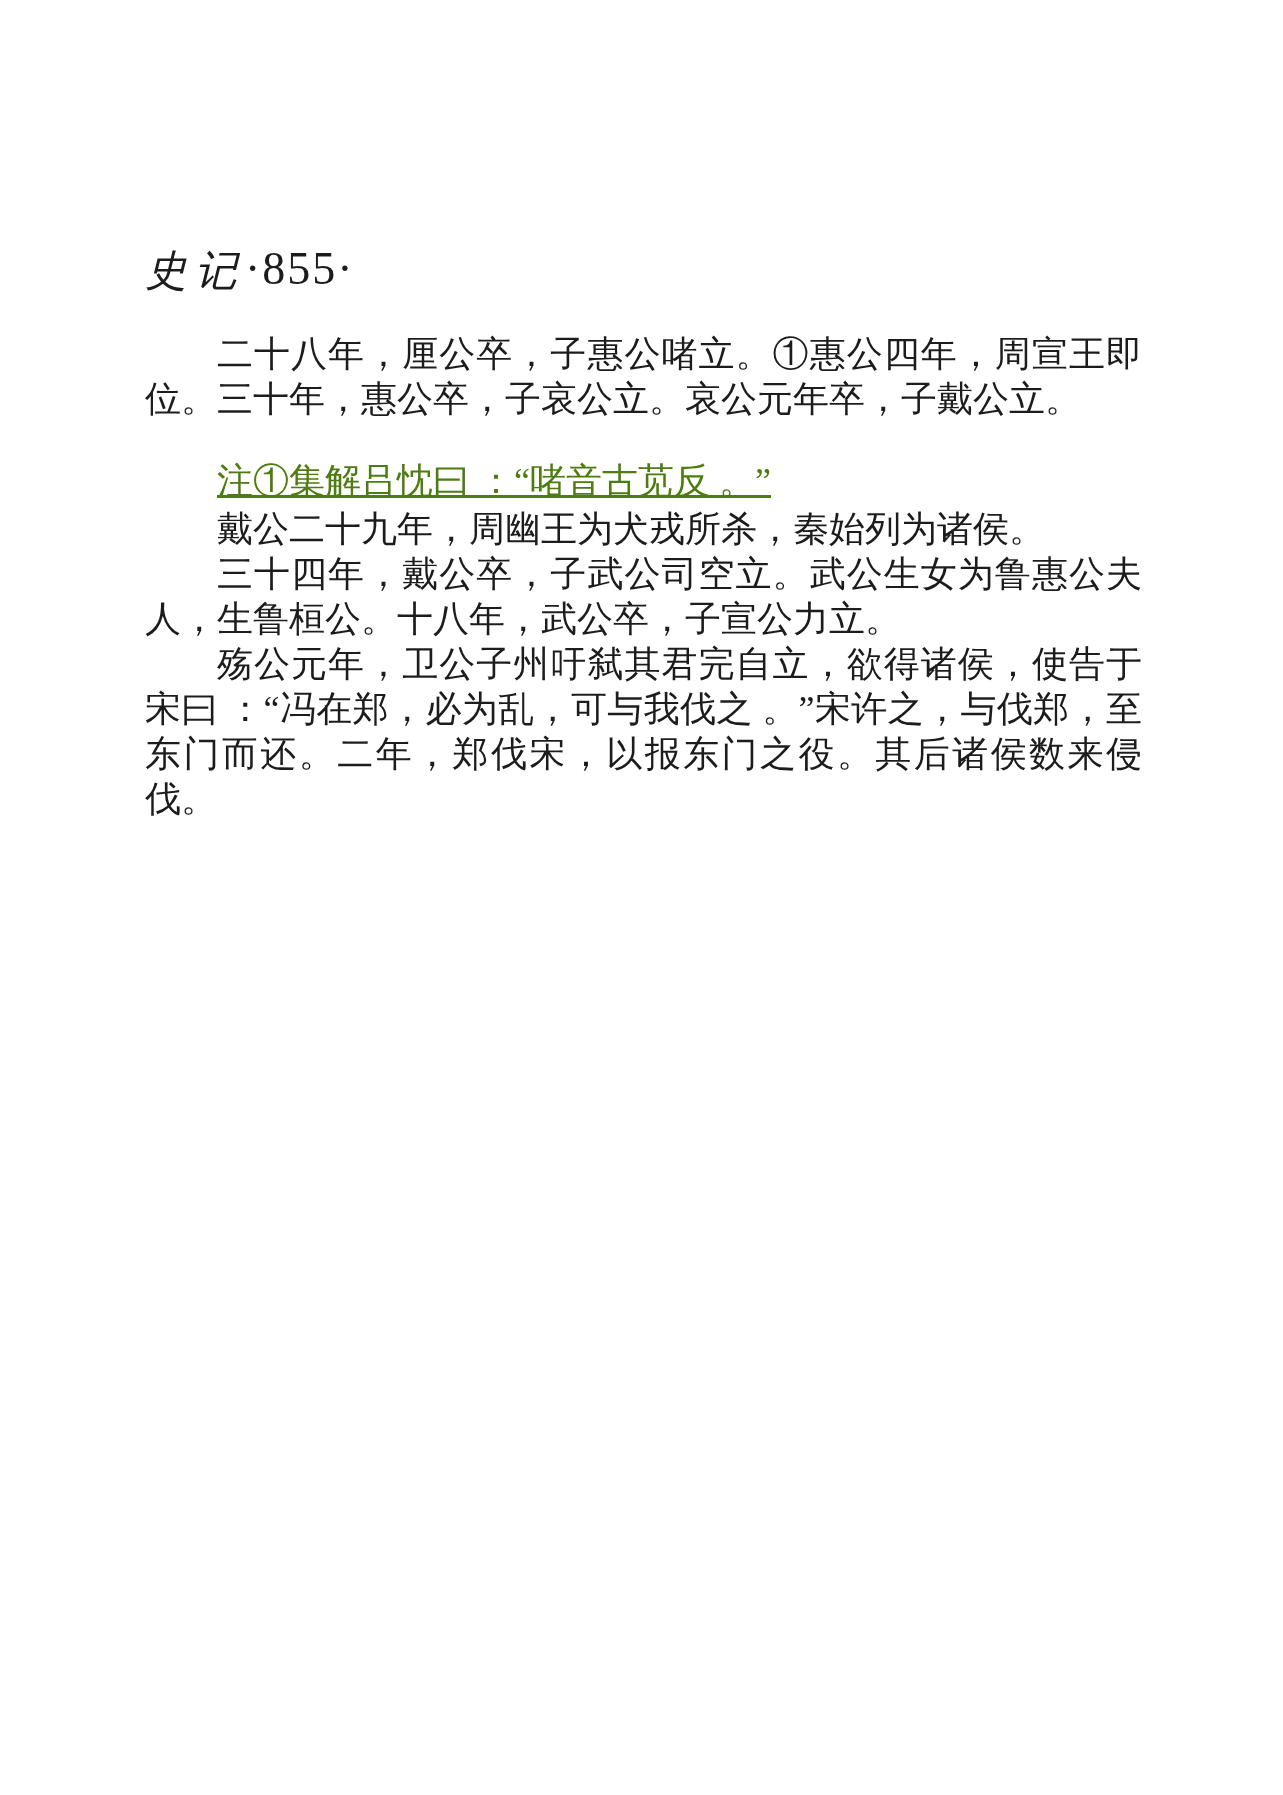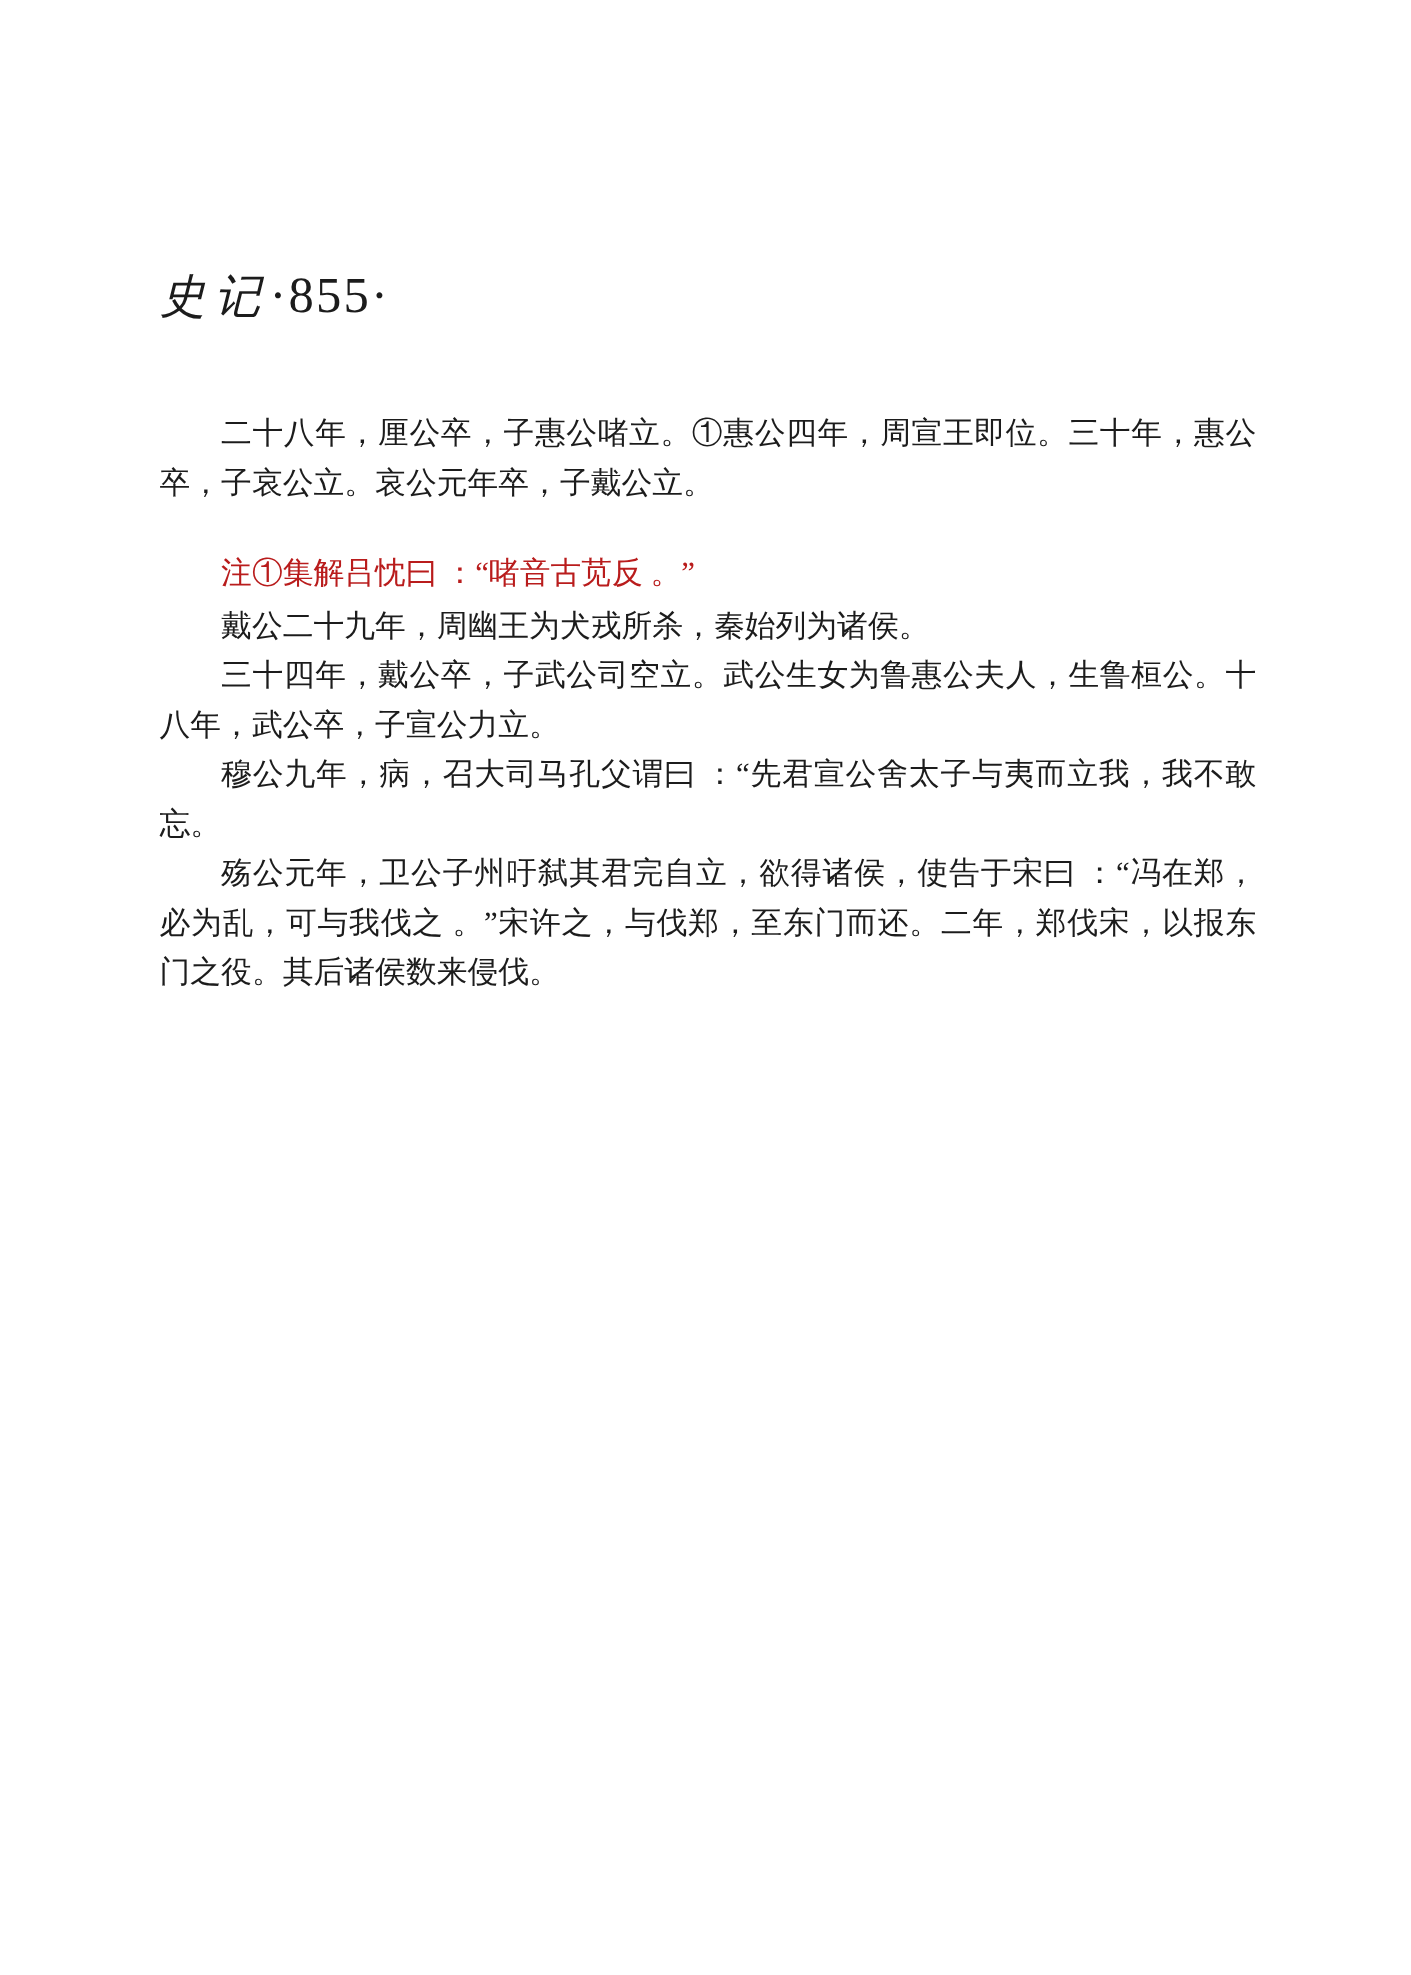--- a/index.html
+++ b/index.html
@@ -34,22 +34,22 @@
     font-weight: 500;
     letter-spacing: 8px;
     line-height: 1;
   }
   .page-number {
     font-size: 46px;
     line-height: 1;
     letter-spacing: 2px;
   }
   .page-body {
-    margin-top: 80px;
-    font-size: 28px;
+    margin-top: 40px;
+    font-size: 36px;
     line-height: 45px;
     text-align: justify;
   }
   .page-body p {
     margin: 0;
     padding: 0;
     text-indent: 2em;
   }
   .page-body p.note {
     margin-top: 37px;
@@ -60,20 +60,19 @@
 <body>
 
 <div class="page">
   <div class="content">
     <div class="page-header">
       <span class="book-title">史记</span>
       <span class="page-number">·855·</span>
     </div>
     <div class="page-body">
         <p>二十八年，厘公卒，子惠公啫立。①惠公四年，周宣王即位。三十年，惠公卒，子哀公立。哀公元年卒，子戴公立。</p>
-        <p class="note" style="color: #b91c1c;">注①集解吕忱曰 ：“啫音古苋反 。”</p>
+        <p class="note" style="color: #4d7c0f; text-decoration: underline;">注①集解吕忱曰 ：“啫音古苋反 。”</p>
         <p>戴公二十九年，周幽王为犬戎所杀，秦始列为诸侯。</p>
         <p>三十四年，戴公卒，子武公司空立。武公生女为鲁惠公夫人，生鲁桓公。十八年，武公卒，子宣公力立。</p>
-        <p>穆公九年，病，召大司马孔父谓曰 ：“先君宣公舍太子与夷而立我，我不敢忘。</p>
         <p>殇公元年，卫公子州吁弑其君完自立，欲得诸侯，使告于宋曰 ：“冯在郑，必为乱，可与我伐之 。”宋许之，与伐郑，至东门而还。二年，郑伐宋，以报东门之役。其后诸侯数来侵伐。</p>
       </div>
   </div>
 </div>
 
 </body></html>

